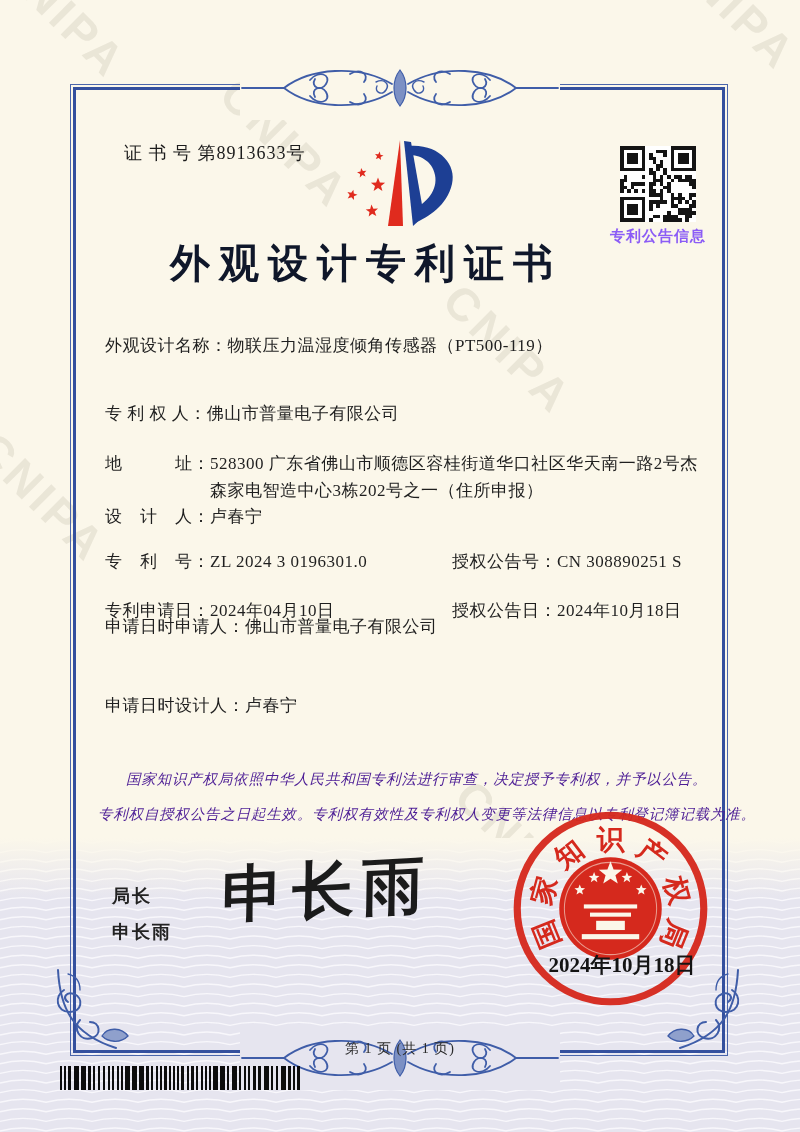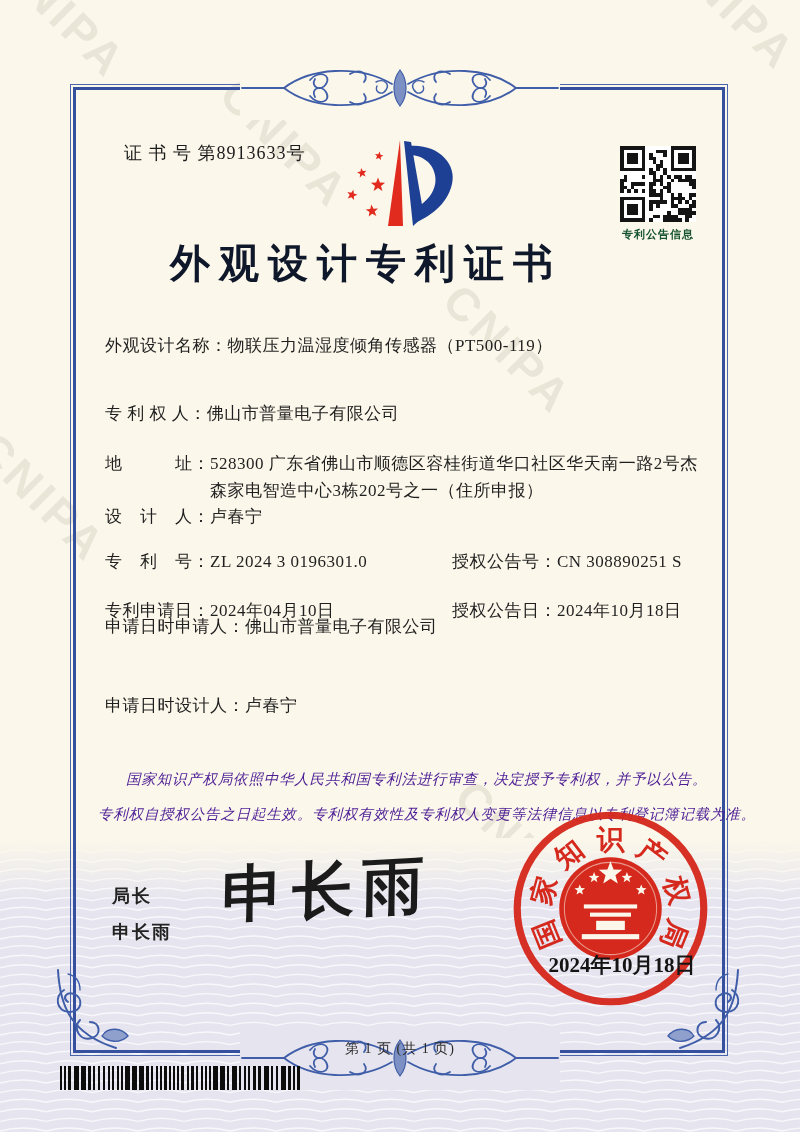--- a/index.html
+++ b/index.html
@@ -22,21 +22,21 @@
   .frame{position:absolute;left:70px;top:84px;width:656px;height:970px;
     border:1.5px solid #4a65ab;}
   .frame::before{content:'';position:absolute;inset:2px;border:3px solid #34509e;}
   .ornament{position:absolute;}
   
   .cert-no{position:absolute;left:104px;top:141px;font-size:18px;letter-spacing:1px;color:#1c1c1c;margin-left:20px;}
   .logo{position:absolute;left:328px;top:127px;}
   .qr{position:absolute;left:620px;top:146px;width:76px;height:76px;background:#fff;}
   .qr svg{width:76px;height:76px;display:block;}
   .qr-caption{position:absolute;left:594px;top:227px;width:128px;text-align:center;
-    font-size:11px;letter-spacing:1px;color:#14532d;font-weight:600;}
+    font-size:15px;letter-spacing:1px;color:#8b5cf6;font-weight:600;}
   .title{position:absolute;left:0;top:236px;width:732px;text-align:center;
     font-size:40px;font-weight:700;letter-spacing:9px;color:#0f172a;}
   
   .row{position:absolute;left:105px;display:flex;align-items:flex-start;
     font-size:17px;color:#1f1f1f;letter-spacing:0.5px;line-height:27px;}
   .row .flabel{flex:none;white-space:pre;}
   .row .fvalue{white-space:pre-wrap;}
   .row.addr .fvalue{width:498px;}
   .row.col2{left:452px;align-items:flex-end;}
   

